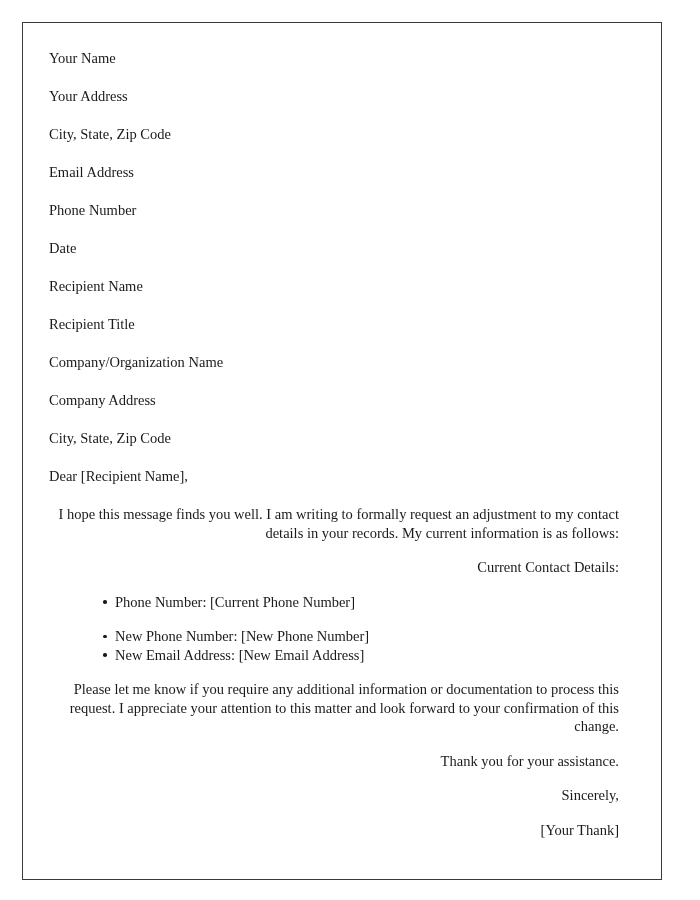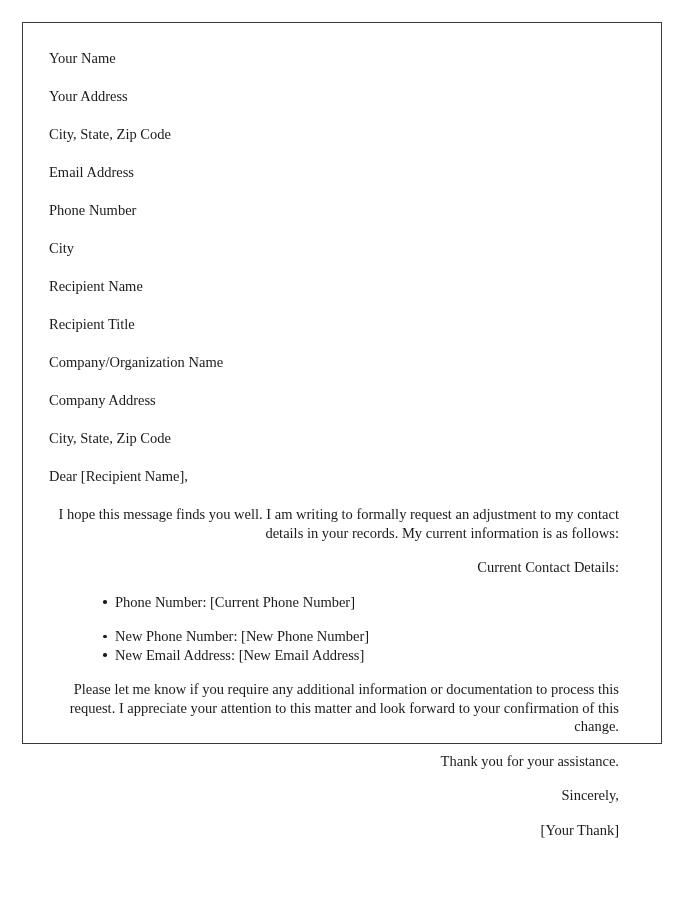--- a/index.html
+++ b/index.html
@@ -14,21 +14,21 @@
     font-family: "Liberation Serif", "DejaVu Serif", serif;
     color: #1a1a1a;
     overflow: hidden;
   }
 
   .page-sheet {
     position: absolute;
     left: 22px;
     top: 22px;
     width: 640px;
-    height: 722px;
+    height: 858px;
     box-sizing: border-box;
     border: 1px solid #3a3a3a;
     background: #ffffff;
   }
 
   .letter-body {
     padding: 26px 42px 0 26px;
     box-sizing: border-box;
   }
 
@@ -77,21 +77,21 @@
 
 <div class="page-sheet">
   <div class="letter-body">
 
     <p class="line">Your Name</p>
     <p class="line">Your Address</p>
     <p class="line">City, State, Zip Code</p>
     <p class="line">Email Address</p>
     <p class="line">Phone Number</p>
 
-    <p class="line">City</p>
+    <p class="line">Date</p>
 
     <p class="line">Recipient Name</p>
     <p class="line">Recipient Title</p>
     <p class="line">Company/Organization Name</p>
     <p class="line">Company Address</p>
     <p class="line">City, State, Zip Code</p>
 
     <p class="line">Dear [Recipient Name],</p>
 
     <p class="para">I hope this message finds you well. I am writing to formally request an adjustment to my contact details in your records. My current information is as follows:</p>

